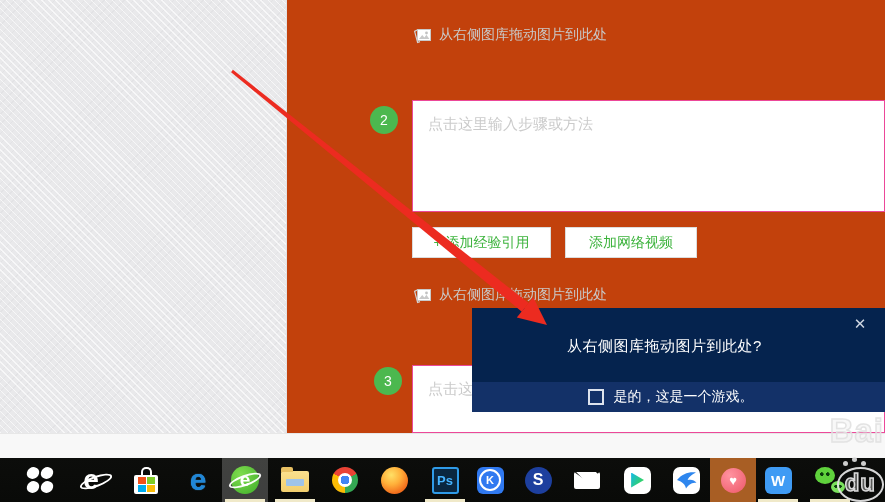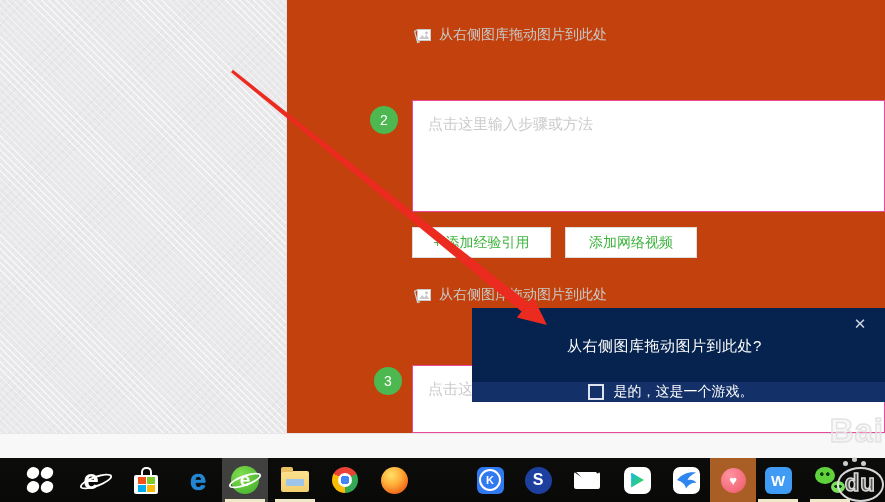--- a/index.html
+++ b/index.html
@@ -36,21 +36,21 @@
     font-family:inherit; }
   .btn-ref { left:412px; width:139px; }
   .btn-vid { left:565px; width:132px; }
 
   .bottom-strip { position:absolute; left:0; top:433px; width:885px; height:25px;
     background:#f8f8f8; border-top:1px solid #e7e7e7; }
 
   
   .gamebar { position:absolute; left:472px; top:308px; width:413px; height:104px; z-index:40; }
   .gb-top { position:absolute; left:0; top:0; width:100%; height:74px; background:#05234e; }
-  .gb-band { position:absolute; left:0; top:74px; width:100%; height:20px; background:#133168;
+  .gb-band { position:absolute; left:0; top:74px; width:100%; height:30px; background:#133168;
     display:flex; align-items:center; justify-content:center; gap:10px; padding-right:16px; }
   .gb-title { position:absolute; left:0; top:29px; width:100%; text-align:center;
     padding-right:28px; color:#fff; font-size:15px; letter-spacing:.5px; }
   .gb-close { position:absolute; right:14px; top:5px; width:22px; height:22px; color:#cfd6e2;
     font-size:15px; display:flex; align-items:center; justify-content:center; cursor:pointer; }
   .gb-check { width:16px; height:16px; border:2px solid #dde3ed; background:transparent; cursor:pointer; }
   .gb-label { color:#fff; font-size:14px; }
 
   
   .arrow-svg { position:absolute; left:0; top:0; z-index:50; pointer-events:none; }
@@ -259,20 +259,26 @@
     </div>
 
     <div class="tb-cell" style="left:322px" title="chrome">
       <div class="ic-chrome"></div>
     </div>
 
     <div class="tb-cell" style="left:371px" title="firefox">
       <div class="ic-firefox"></div>
     </div>
 
+    <div class="tb-cell" style="left:422px" title="photoshop">
+      <div class="ic-ps">
+        <span>Ps</span>
+      </div>
+      <i class="tb-under"></i>
+    </div>
 
     <div class="tb-cell" style="left:467px" title="k-app">
       <div class="ic-k">
         <span>K</span>
       </div>
     </div>
 
     <div class="tb-cell" style="left:515px" title="s-browser">
       <div class="ic-s">
         <span>S</span>

